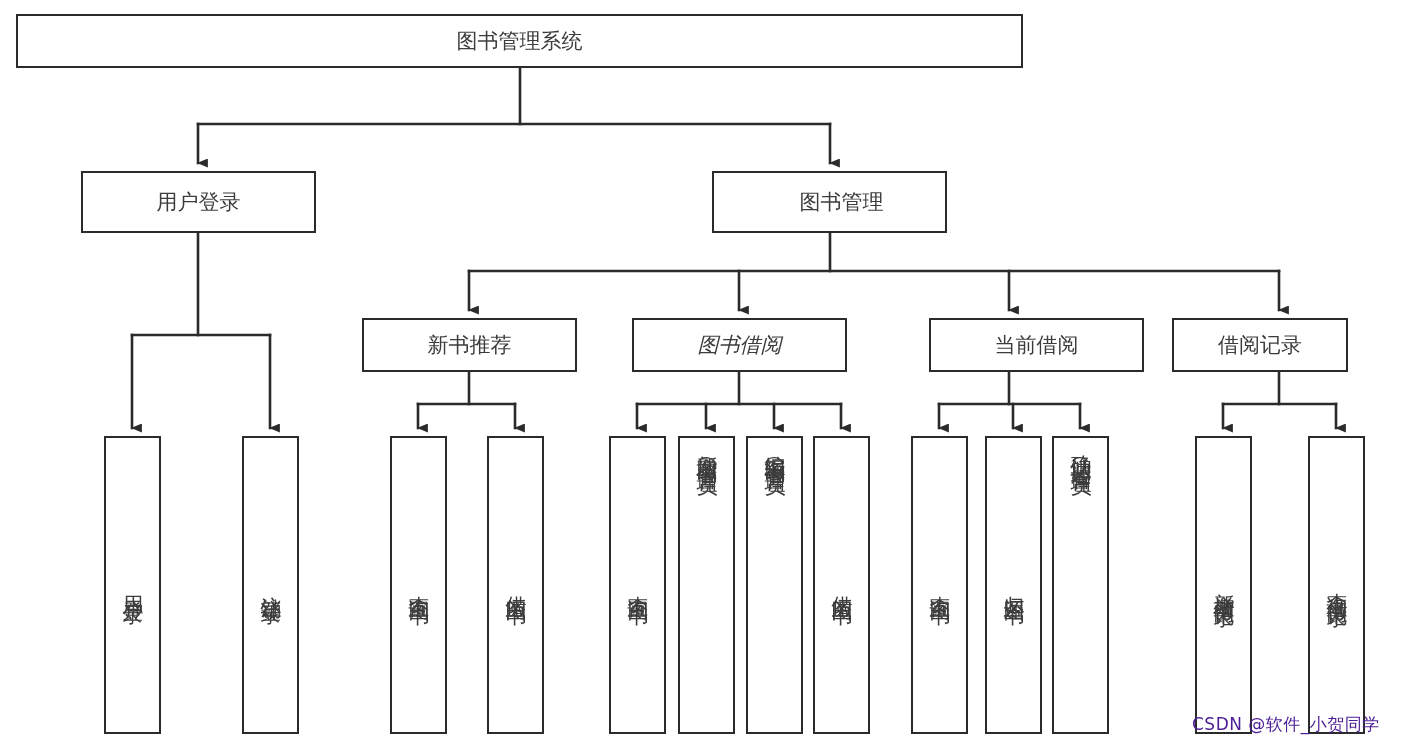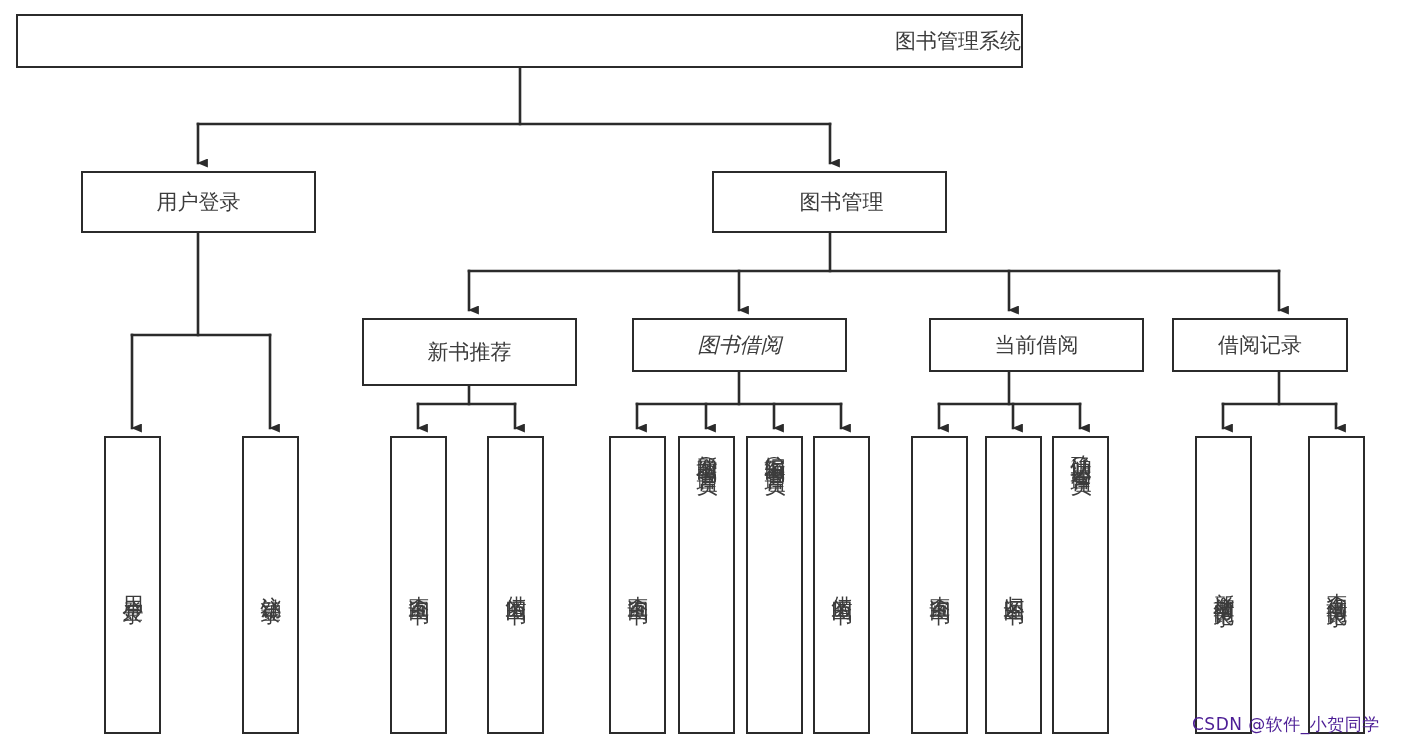--- a/index.html
+++ b/index.html
@@ -114,32 +114,32 @@
       <path d="M 1013 404 L 1013 428" marker-end="url(#arrow)"></path>
       <path d="M 1080 404 L 1080 428" marker-end="url(#arrow)"></path>
 
       <path d="M 1279 372 L 1279 404"></path>
       <path d="M 1223 404 L 1336 404"></path>
       <path d="M 1223 404 L 1223 428" marker-end="url(#arrow)"></path>
       <path d="M 1336 404 L 1336 428" marker-end="url(#arrow)"></path>
     </g>
   </svg>
 
-  <div class="node root horiz" style="left:16px; top:14px; width:1007px; height:54px;justify-content:flex-end;">
+  <div class="node root horiz" style="left:16px; top:14px; width:1007px; height:54px;">
     <span class="label">图书管理系统</span>
   </div>
 
   <div class="node horiz" style="left:81px; top:171px; width:235px; height:62px;">
     <span class="label">用户登录</span>
   </div>
   <div class="node horiz" style="left:712px; top:171px; width:235px; height:62px;padding-left:24px;">
     <span class="label">图书管理</span>
   </div>
 
-  <div class="node horiz" style="left:362px; top:318px; width:215px; height:68px;">
+  <div class="node horiz" style="left:362px; top:318px; width:215px; height:54px;">
     <span class="label">新书推荐</span>
   </div>
   <div class="node horiz" style="left:632px; top:318px; width:215px; height:54px;font-style:italic;">
     <span class="label">图书借阅</span>
   </div>
   <div class="node horiz" style="left:929px; top:318px; width:215px; height:54px;">
     <span class="label">当前借阅</span>
   </div>
   <div class="node horiz" style="left:1172px; top:318px; width:176px; height:54px;">
     <span class="label">借阅记录</span>

